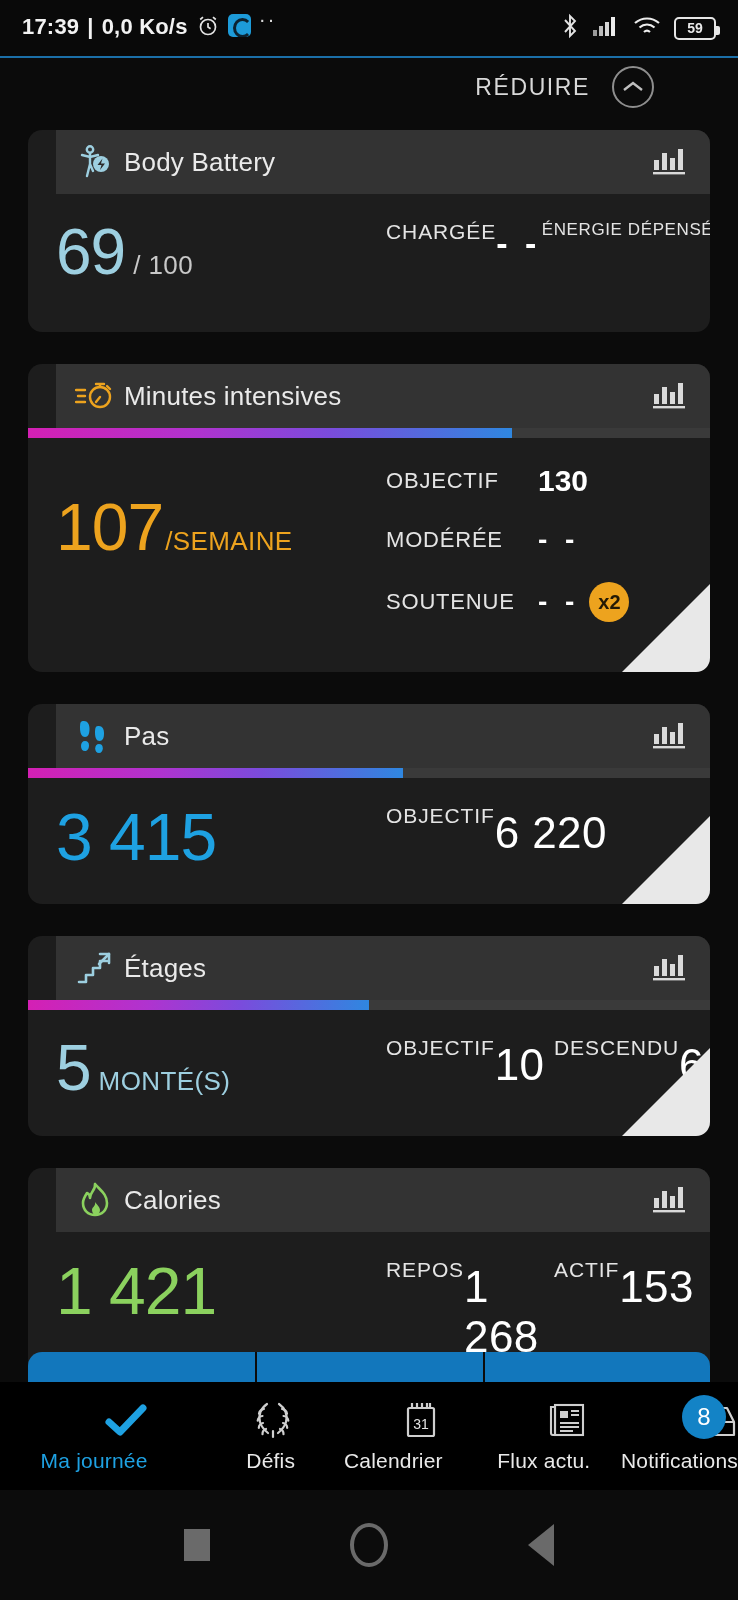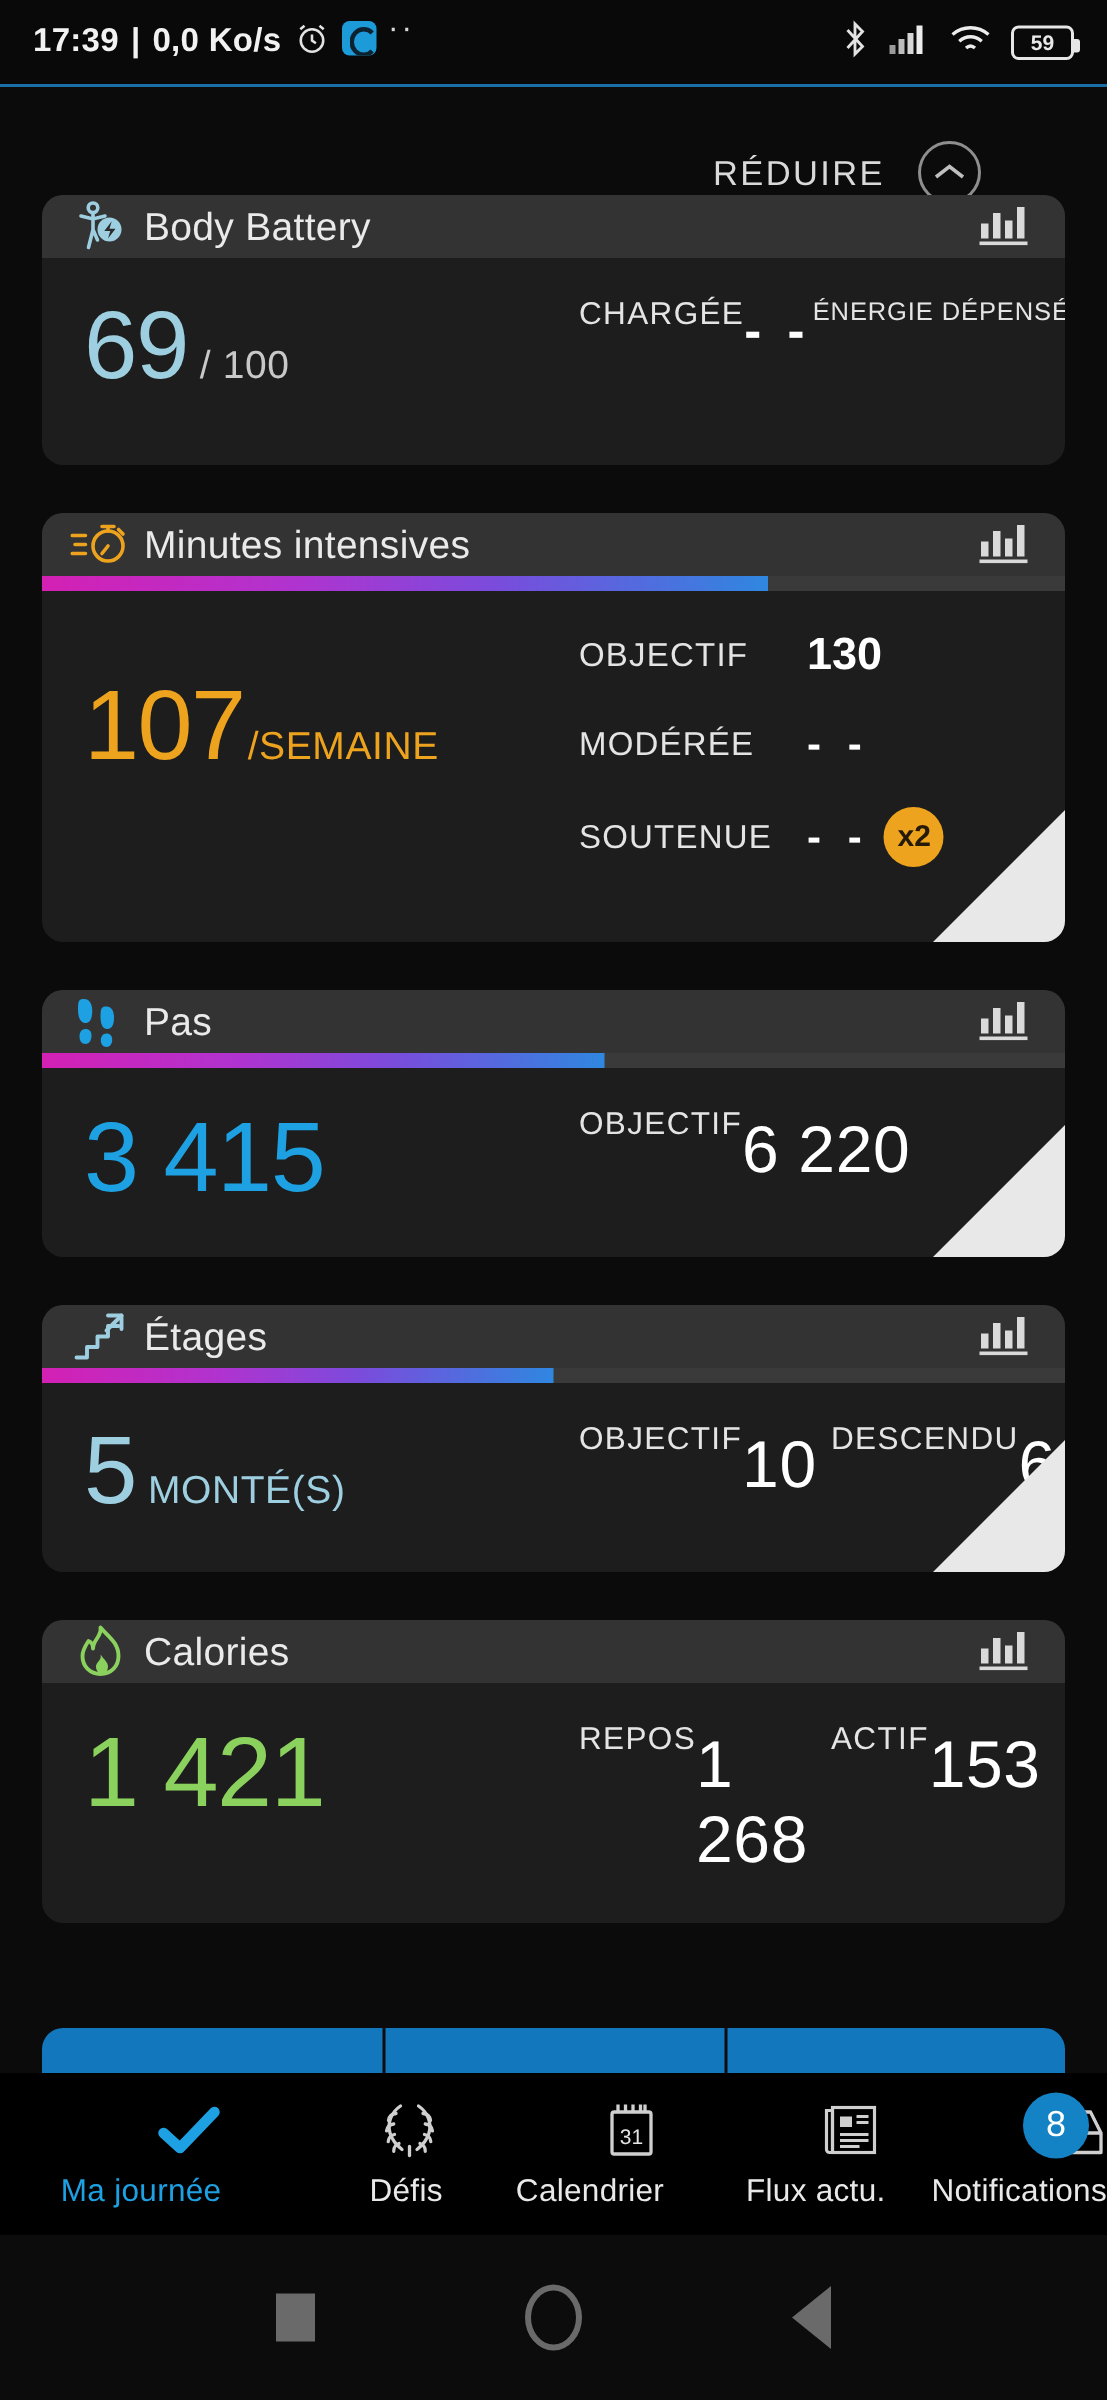--- a/index.html
+++ b/index.html
@@ -31,38 +31,39 @@
   }
   .batt{
     width:42px;height:23px;border:2px solid #e6e6e6;border-radius:5px;
     display:flex;align-items:center;justify-content:center;
     font-size:14px; font-weight:bold; color:#e9e9e9; position:relative;
   }
   .batt::after{ content:""; position:absolute; right:-6px; top:7px; width:4px;height:9px;background:#e6e6e6;border-radius:0 2px 2px 0; }
 
   
   .reduce-bar{
-    position:absolute; top:76px; left:0; width:696px; height:78px;
+    position:absolute; top:48px; left:0; width:696px; height:78px;
     display:flex; align-items:center; justify-content:flex-end; padding-right:42px; gap:22px;
   }
   .reduce-label{ font-size:23px; letter-spacing:1.6px; color:#d9d9d9; }
   .circ-btn{
     width:42px;height:42px;border-radius:50%;border:2px solid #8e8e8e;
     display:flex;align-items:center;justify-content:center;
   }
 
   
   .cards{ position:absolute; top:130px; left:0; width:738px; }
   .card{
     position:relative; margin:0 28px 32px 28px;
     background:#1d1d1d; border-radius:14px; overflow:hidden;
   }
   .card-head{
-    height:42px; background:#333333; display:flex; align-items:center;
+    height:64px; background:#333333; display:flex; align-items:center;
     padding:0 22px 0 18px;
+    margin-left:28px;
   }
   .card-ico{ width:42px; height:42px; display:flex; align-items:center; justify-content:center; flex:0 0 42px; }
   .card-title{ font-size:26px; color:#eaeaea; margin-left:8px; letter-spacing:.2px; }
   .chart-ico{ margin-left:auto; width:36px; height:30px; }
   .progress{ height:10px; width:100%; background:#3a3a3a; }
   .progress > span{ display:block; height:100%;
     background:linear-gradient(90deg,#d420b4 0%,#b033cf 35%,#7b4bdc 62%,#2f87e0 100%); }
   .card-body{ position:relative; display:flex; align-items:flex-start; padding:26px 22px 30px 28px; min-height:126px; }
 
   .big-wrap{ display:flex; align-items:baseline; width:330px; flex:0 0 330px; }

